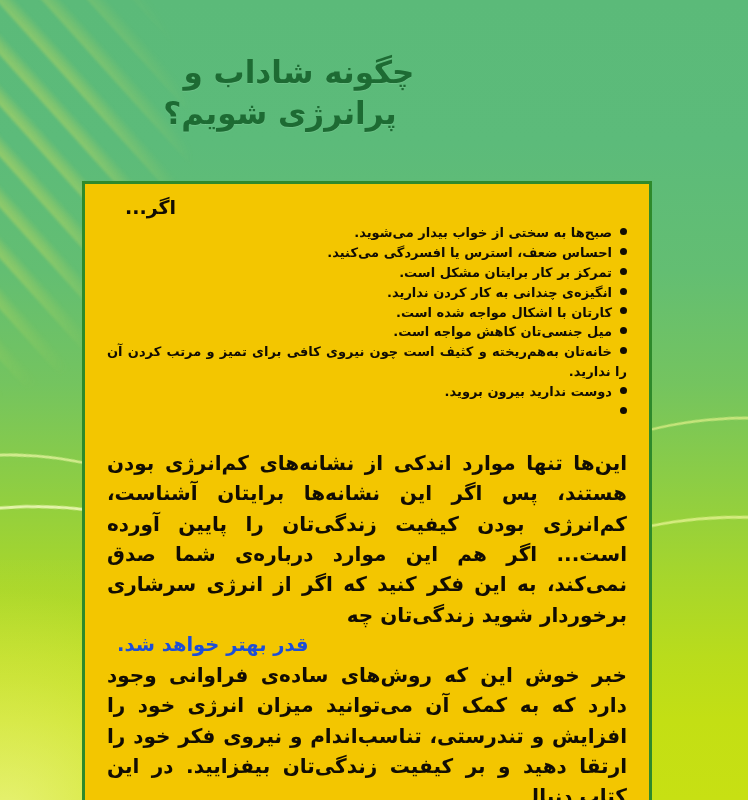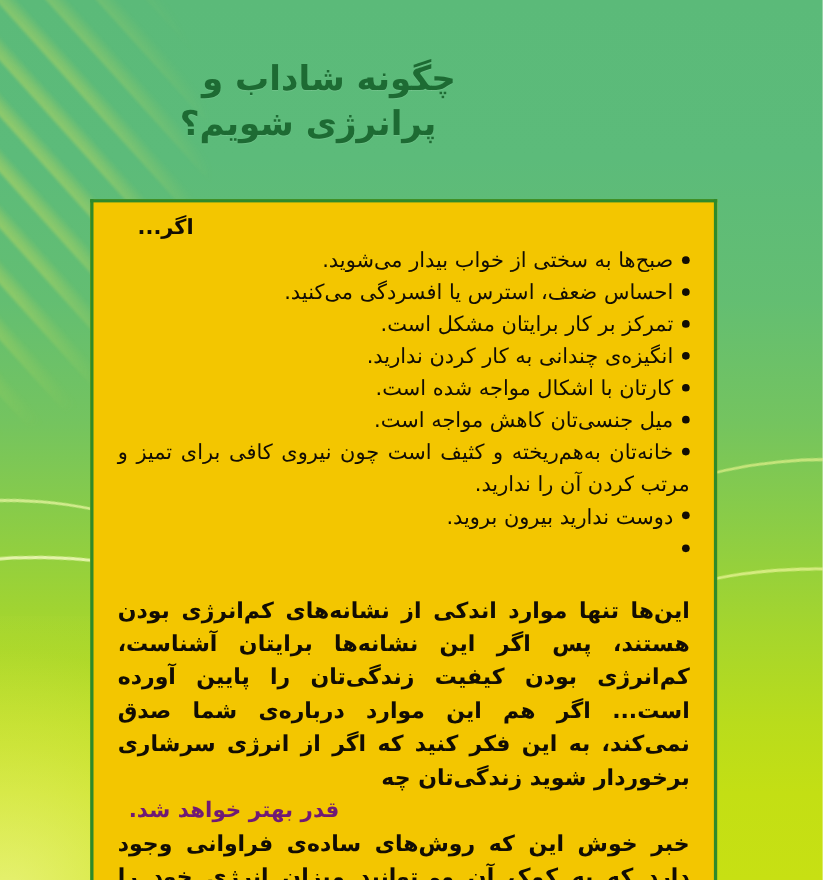--- a/index.html
+++ b/index.html
@@ -128,22 +128,22 @@
     margin-bottom: 6px;
   }
 
   ul.symptoms {
     list-style: none;
     margin: 0;
     padding: 0;
   }
   ul.symptoms li {
     font-family: "DejaVu Sans", "Liberation Sans", sans-serif;
-    font-weight: normal;
-    font-size: 19px;
+    font-weight: bold;
+    font-size: 13px;
     line-height: 1.53;
     text-align: right;
     position: relative;
     padding-right: 0;
     margin: 0;
   }
   ul.symptoms li .bullet {
     display: inline-block;
     width: 7px;
     height: 7px;
@@ -169,21 +169,21 @@
     margin: 0;
     color: #120d03;
   }
   .para-tail {
     font-family: "DejaVu Sans", "Liberation Sans", sans-serif;
     font-weight: bold;
     font-size: 19.5px;
     line-height: 1.52;
     text-align: left;
     padding-left: 10px;
-    color: #701a75;
+    color: #1d4ed8;
   }
 </style>
 </head>
 <body>
 
 <div id="cover">
 
   <div class="bg-base"></div>
   <div class="bg-streaks"></div>
   <div class="bg-glow"></div>

